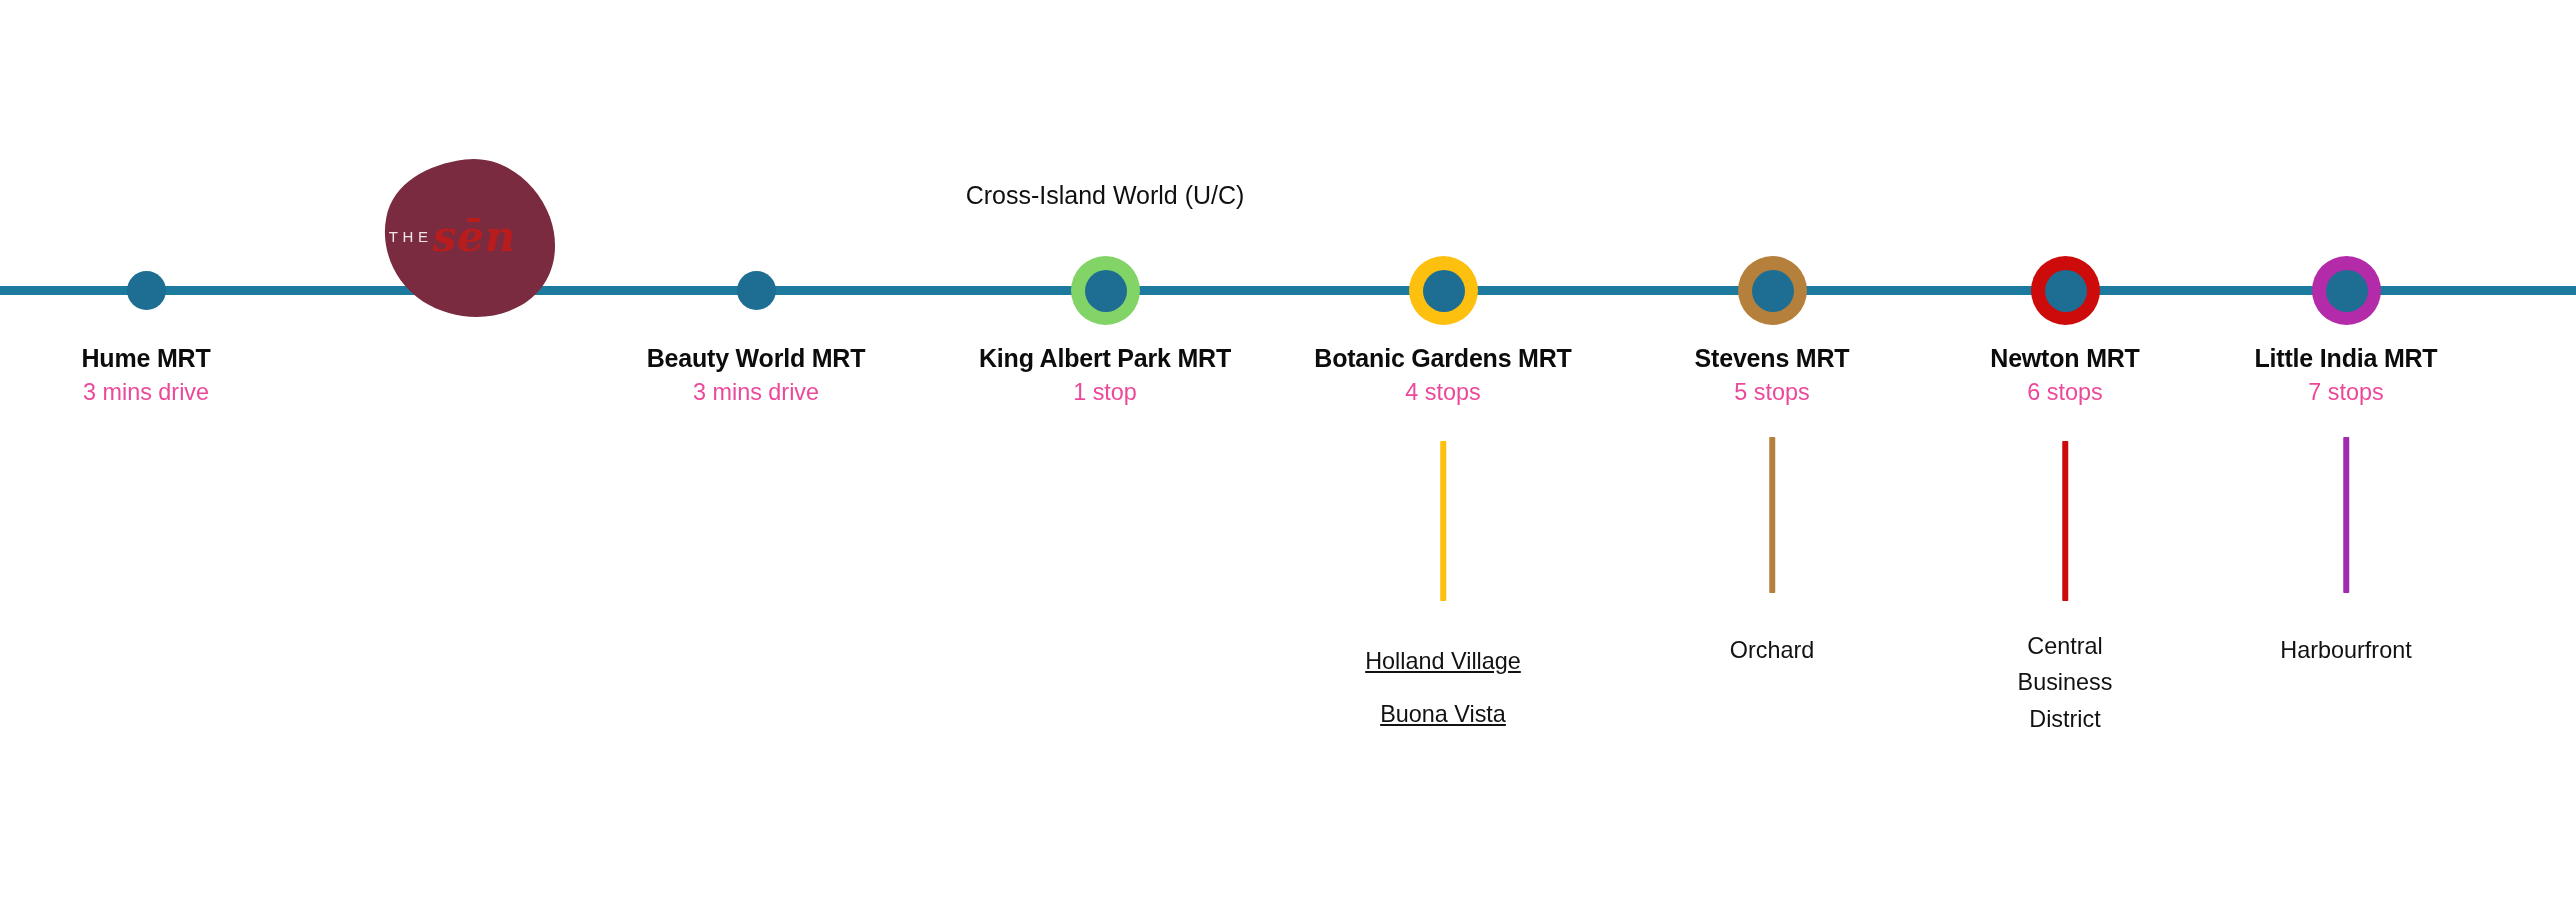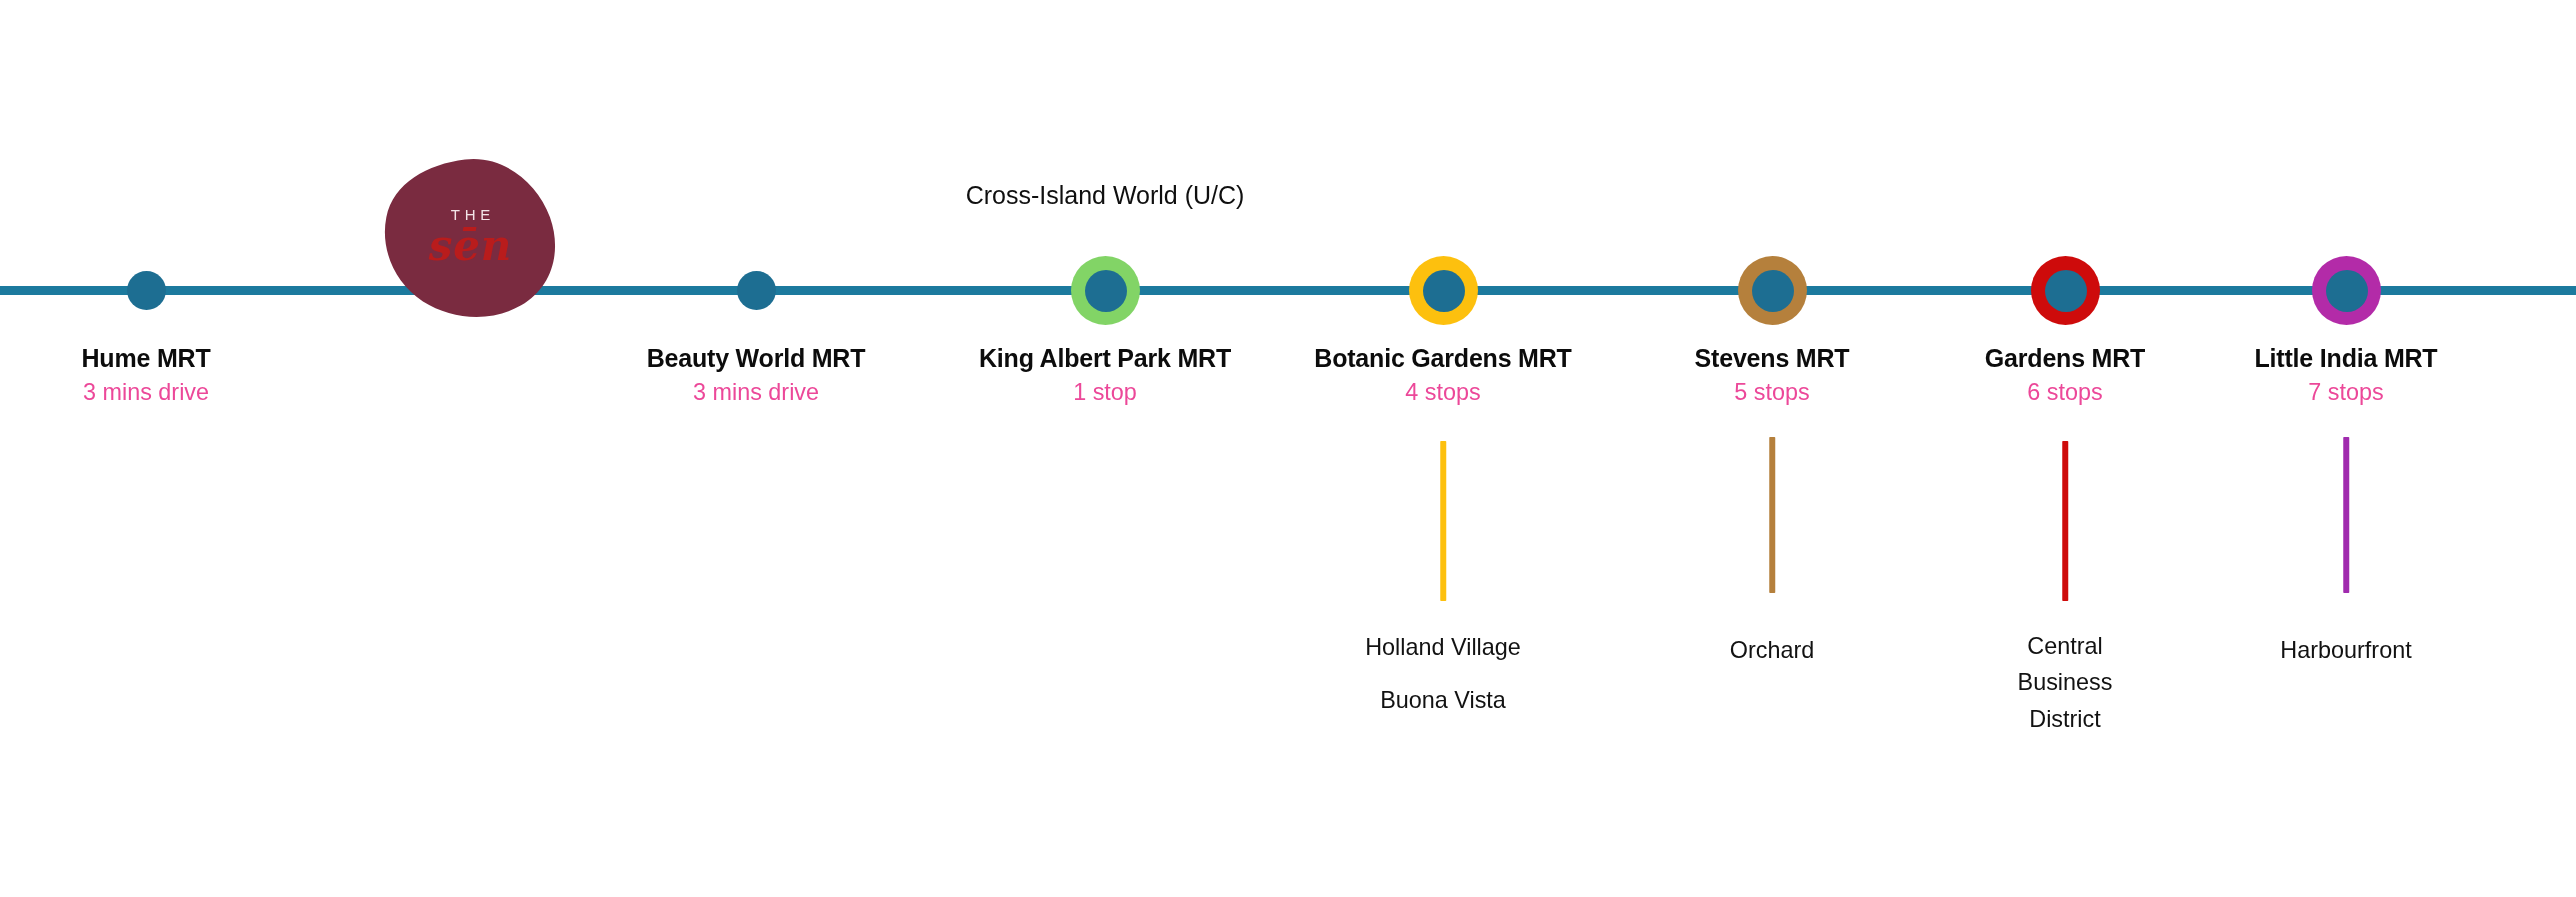--- a/index.html
+++ b/index.html
@@ -39,23 +39,22 @@
     z-index: 5;
   }
   .brand-blob svg { display:block; width:100%; height:100%; }
   .brand-text-wrap {
     position: absolute;
     left: 0;
     top: 0;
     width: 173px;
     height: 159px;
     display: flex;
-    flex-direction: column;
+    flex-direction: row;
     align-items: center;
-    justify-content: center;
     pointer-events: none;
   }
   .brand-the {
     color: #f3e4e7;
     font-size: 15px;
     letter-spacing: 4.7px;
     font-weight: 400;
     line-height: 1;
     margin-left: 4.7px;
     margin-bottom: 1.6px;
@@ -203,21 +202,21 @@
       </div>
       <div class="station" style="left: 1443px;">
         <div class="marker-ring" style="background: rgb(253, 192, 14);">
           <div class="core" style="background: rgb(29, 110, 146);"></div>
         </div>
         <div class="station-label">
           <div class="station-name">Botanic Gardens MRT</div>
           <div class="station-sub">4 stops</div>
         </div>
         <div class="connector" style="background: rgb(253, 192, 14); top: 441px; height: 160px;"></div>
-        <div class="dest-label" style="top: 629px;">
+        <div class="dest-label" style="top: 643px; text-decoration: underline;">
           <div style="margin-top: 0px;">Holland Village</div>
           <div style="margin-top: 17px;">Buona Vista</div>
         </div>
       </div>
       <div class="station" style="left: 1772px;">
         <div class="marker-ring" style="background: rgb(181, 128, 60);">
           <div class="core" style="background: rgb(29, 110, 146);"></div>
         </div>
         <div class="station-label">
           <div class="station-name">Stevens MRT</div>
@@ -226,21 +225,21 @@
         <div class="connector" style="background: rgb(181, 128, 60); top: 437px; height: 156px;"></div>
         <div class="dest-label" style="top: 628px;">
           <div style="margin-top: 4px; text-align: center;">Orchard</div>
         </div>
       </div>
       <div class="station" style="left: 2065px;">
         <div class="marker-ring" style="background: rgb(206, 11, 11);">
           <div class="core" style="background: rgb(29, 110, 146);"></div>
         </div>
         <div class="station-label">
-          <div class="station-name">Gardens MRT</div>
+          <div class="station-name">Newton MRT</div>
           <div class="station-sub">6 stops</div>
         </div>
         <div class="connector" style="background: rgb(206, 11, 11); top: 441px; height: 160px;"></div>
         <div class="dest-label multi" style="top: 628px;">
           <div style="margin-top: 0px;">Central</div>
           <div style="margin-top: 0px;">Business</div>
           <div style="margin-top: 0px;">District</div>
         </div>
       </div>
       <div class="station" style="left: 2346px;">

